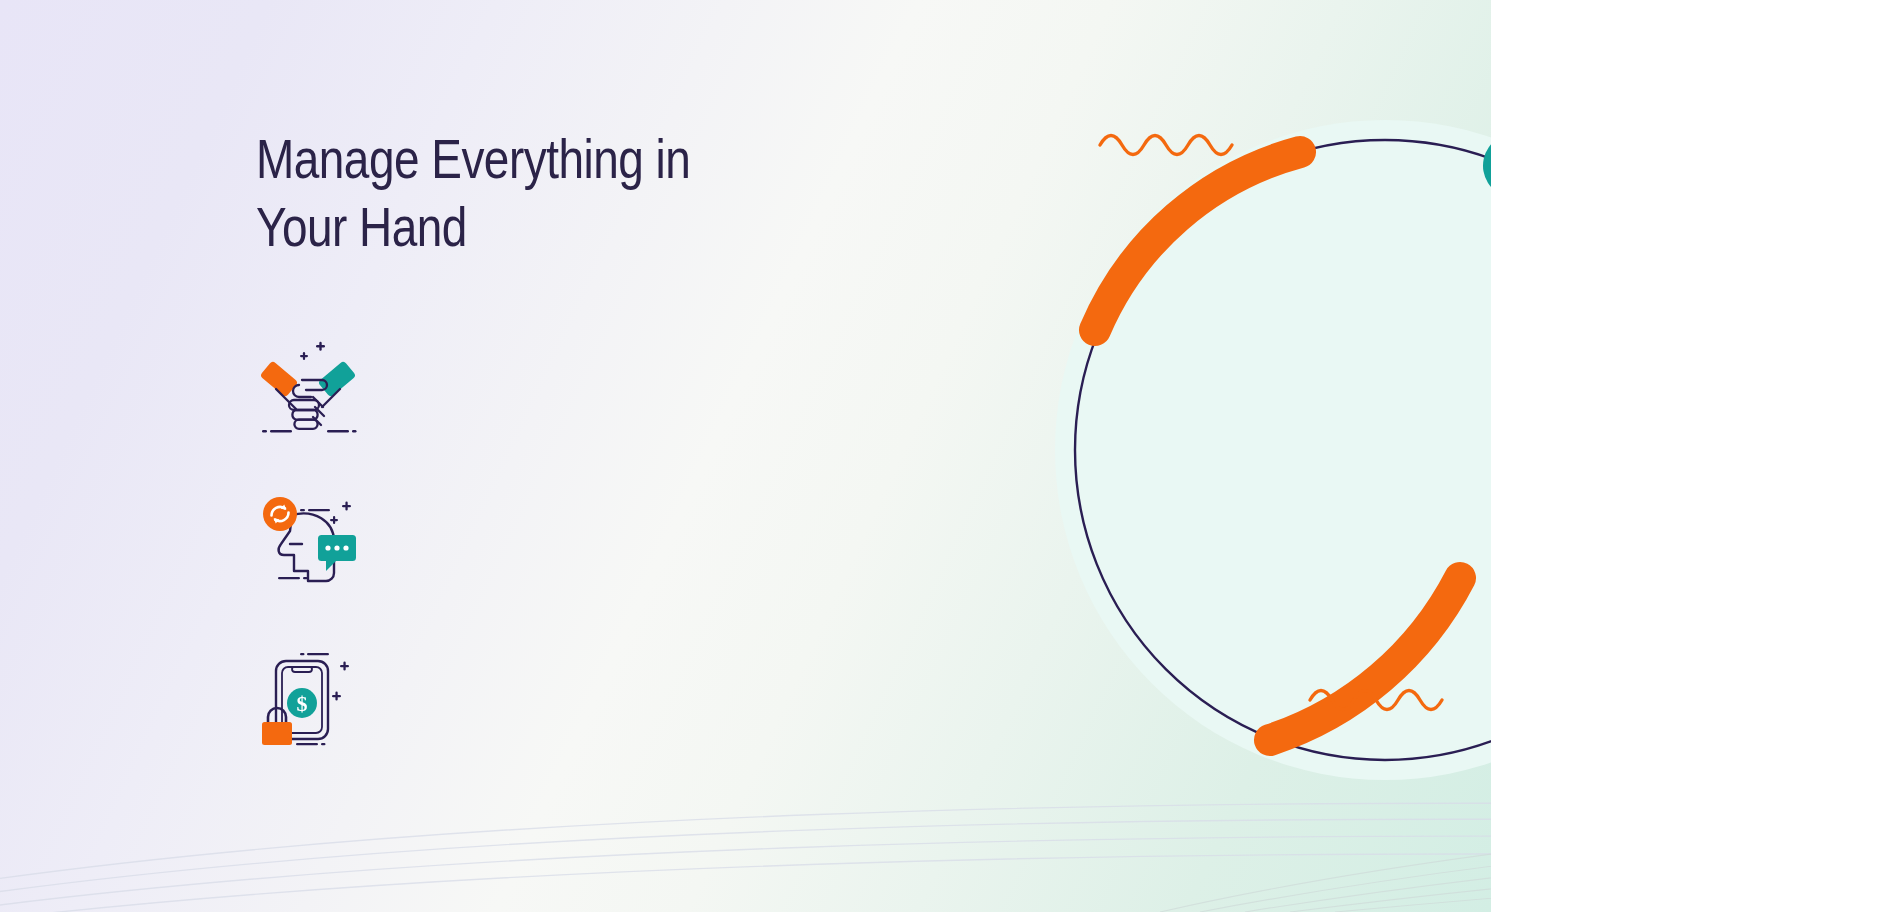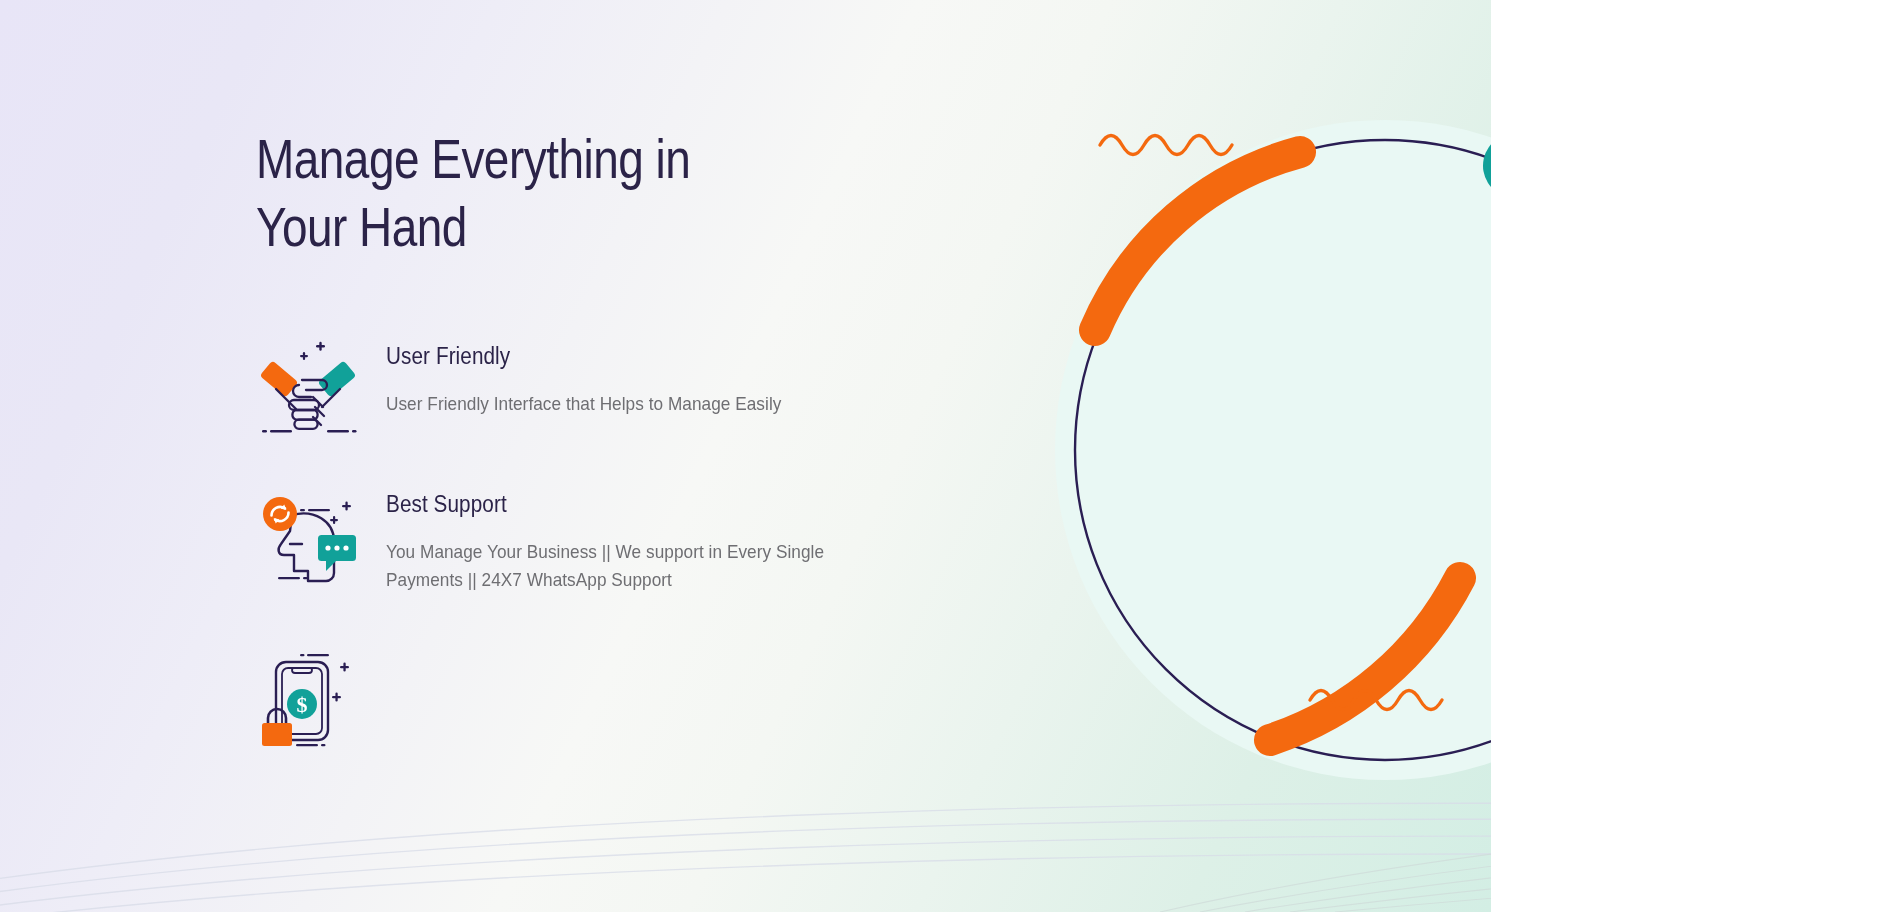--- a/index.html
+++ b/index.html
@@ -152,24 +152,20 @@
             </g>
 
             <g fill="#2a1e53">
               <rect x="6" y="93" width="5" height="2.4" rx="1.2"></rect>
               <rect x="14" y="93" width="22" height="2.4" rx="1.2"></rect>
               <rect x="71" y="93" width="22" height="2.4" rx="1.2"></rect>
               <rect x="96" y="93" width="4.5" height="2.4" rx="1.2"></rect>
             </g>
           </svg>
         </div>
-        <div class="f-body">
-          <div class="f-title">User Friendly</div>
-          <div class="f-desc">User Friendly Interface that Helps to Manage Easily</div>
-        </div>
       </div>
 
       <div class="feature f2">
         <div class="f-icon">
           <svg viewBox="0 0 104 104">
 
             <g fill="none" stroke="#2a1e53" stroke-width="2.4" stroke-linecap="round" stroke-linejoin="round">
               <path d="M36,26 C58,20 78,32 78,52 L78,84 a8,8 0 0 1 -8,8 L52,92 L52,82
                        L38,82 L38,66 L28,66 C22,66 21,60 25,55 L34,42 Z"></path>
               <path d="M34,55 h12"></path>
@@ -202,25 +198,20 @@
               <rect x="52" y="20" width="22" height="2.3" rx="1.15"></rect>
               <rect x="86" y="16" width="9" height="2.3" rx="1.15"></rect>
               <rect x="89.4" y="12.6" width="2.3" height="9" rx="1.15"></rect>
               <rect x="74" y="30" width="8" height="2.2" rx="1.1"></rect>
               <rect x="77" y="27" width="2.2" height="8" rx="1.1"></rect>
               <rect x="22" y="88" width="22" height="2.3" rx="1.15"></rect>
               <rect x="47" y="88" width="4.5" height="2.3" rx="1.15"></rect>
             </g>
           </svg>
         </div>
-        <div class="f-body">
-          <div class="f-title">Best Support</div>
-          <div class="f-desc">You Manage Your Business || We support in Every Single
-Payments || 24X7 WhatsApp Support</div>
-        </div>
       </div>
 
       <div class="feature f3">
         <div class="f-icon">
           <svg viewBox="0 0 104 104">
 
             <g fill="none" stroke="#2a1e53" stroke-width="2.4" stroke-linejoin="round">
               <rect x="20" y="18" width="52" height="78" rx="10"></rect>
               <rect x="26" y="24" width="40" height="66" rx="6" stroke-width="1.8"></rect>
               <path d="M38,24 h16 a2,2 0 0 1 2,2 a3,3 0 0 1 -3,3 h-14 a3,3 0 0 1 -3,-3 a2,2 0 0 1 2,-2 z" stroke-width="1.8"></path>

